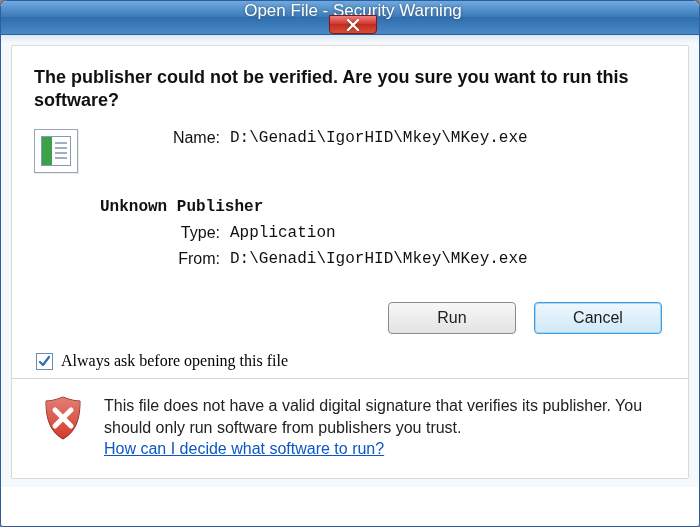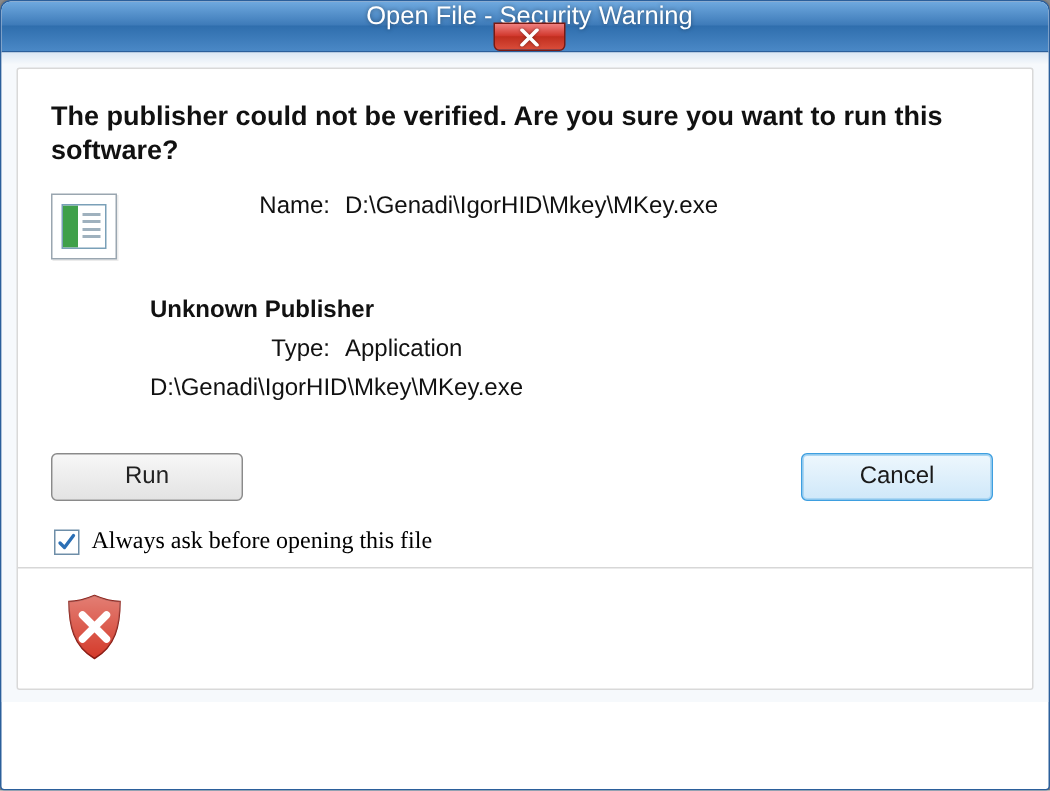--- a/index.html
+++ b/index.html
@@ -83,24 +83,24 @@
       border: 1px solid #7aa0b8;
       position: relative;
     }
     .app-icon .inner::after{
       content:""; position:absolute; right:3px; top:5px; width:12px; height:20px;
       background: repeating-linear-gradient(to bottom,#9fb1be 0 2px,transparent 2px 5px);
     }
     .fields { flex: 1; }
     .field { display: flex; margin-bottom: 8px; font-size: 16px; }
     .field .label { width: 130px; text-align: right; padding-right: 10px; color:#111; }
-    .field .value { color:#111; }
+    .field .value { color:#111;font-family:Liberation Mono, monospace; }
     .field .value.bold { font-weight: bold; margin-top: 43px; }
     .buttons {
-      display: flex; justify-content: space-between; gap: 18px;
+      display: flex; justify-content: flex-end; gap: 18px;
       margin: 26px 4px 18px 0;
     }
     .btn {
       min-width: 128px; height: 32px;
       border-radius: 4px;
       font-size: 16px;
       cursor: pointer;
       font-family: inherit;
     }
     .btn-run {
@@ -166,20 +166,21 @@
             <div class="value">D:\Genadi\IgorHID\Mkey\MKey.exe</div>
           </div>
           <div class="field">
             <div class="value bold">Unknown Publisher</div>
           </div>
           <div class="field">
             <div class="label">Type:</div>
             <div class="value">Application</div>
           </div>
           <div class="field">
+            <div class="label">From:</div>
             <div class="value">D:\Genadi\IgorHID\Mkey\MKey.exe</div>
           </div>
         </div>
       </div>
 
       <div class="buttons">
         <button class="btn btn-run">Run</button>
         <button class="btn btn-cancel">Cancel</button>
       </div>
 
@@ -201,17 +202,22 @@
             <path d="M21 2 C14 5 8 6 4 6 C4 22 7 36 21 44 C35 36 38 22 38 6 C34 6 28 5 21 2 Z" fill="url(#g)" opacity="0.35"></path>
             <defs>
               <linearGradient id="g" x1="0" y1="0" x2="0" y2="1">
                 <stop offset="0" stop-color="#fff"></stop>
                   <stop offset="1" stop-color="#fff" stop-opacity="0"></stop>
               </linearGradient>
             </defs>
             <path d="M13 15 L29 31 M29 15 L13 31" stroke="#fff" stroke-width="5" stroke-linecap="round"></path>
           </svg>
         </div>
+        <div class="footer-text">
+          <span>This file does not have a valid digital signature that verifies its publisher.  You should only run software from publishers you trust.</span>
+          <br>
+          <a>How can I decide what software to run?</a>
+        </div>
       </div>
 
     </div>
   </div>
 </div>
 
 </body></html>

